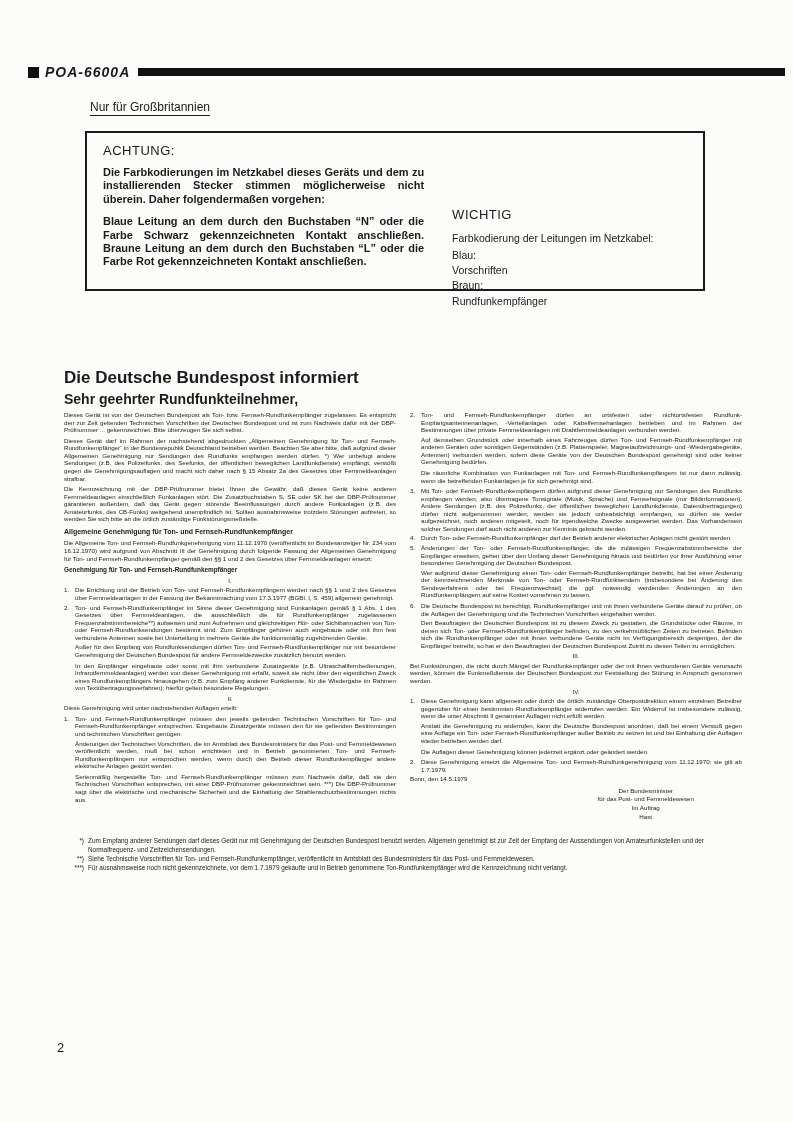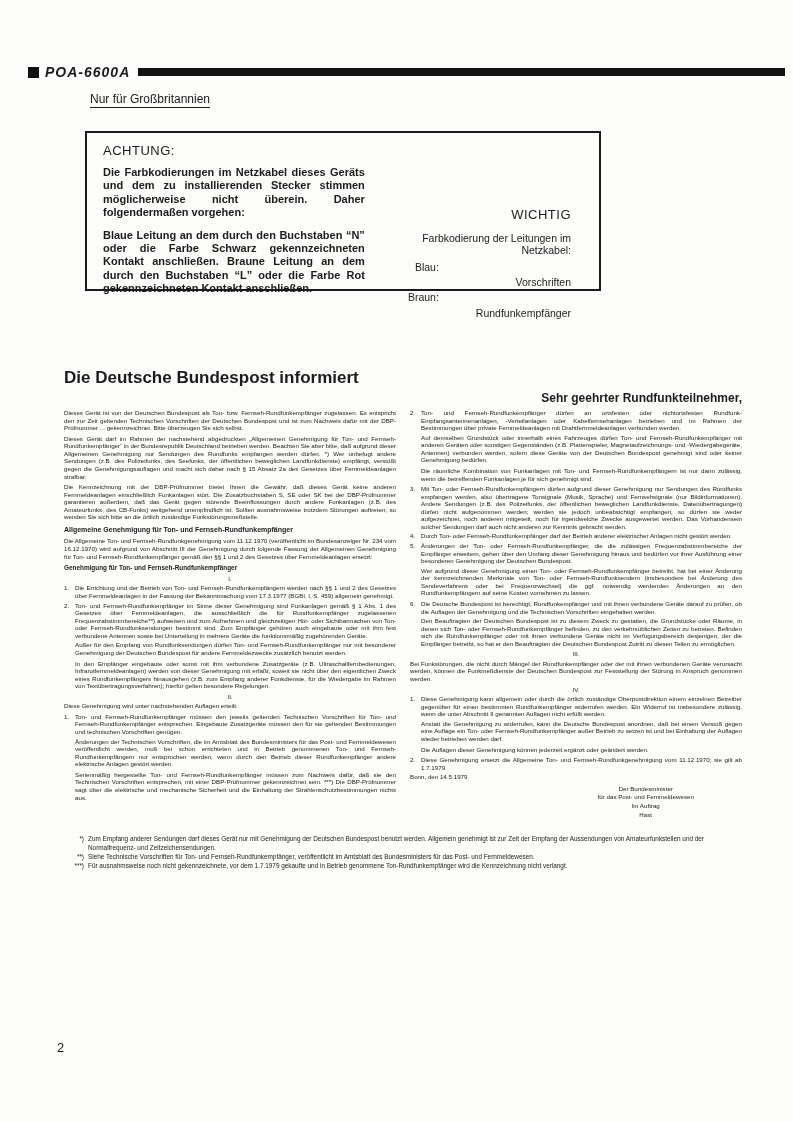--- a/index.html
+++ b/index.html
@@ -7,34 +7,34 @@
     position:relative;width:793px;height:1122px;margin:0 auto;
     background:#fcfcfa;color:#1b1b1b;overflow:hidden;
     font-family:"Liberation Sans","DejaVu Sans",sans-serif;
   }
   
   .modelbar{position:absolute;top:64px;left:28px;right:8px;display:flex;align-items:center;}
   .modelbar .sq{width:11px;height:11px;background:#111;flex:none;margin-right:6px;}
   .modelbar .model{font-size:14px;font-weight:bold;letter-spacing:1px;font-style:italic;white-space:nowrap;}
   .modelbar .bar{flex:1;height:8px;background:#111;margin-left:8px;}
   
-  .uk-label{position:absolute;left:90px;top:92px;font-size:12px;border-bottom:1px solid #1b1b1b;padding-bottom:1px;}
-  .notice-box{position:absolute;left:85px;top:131px;width:516px;height:160px;border:2px solid #1b1b1b;box-sizing:border-box;display:flex;}
+  .uk-label{position:absolute;left:90px;top:100px;font-size:12px;border-bottom:1px solid #1b1b1b;padding-bottom:1px;}
+  .notice-box{position:absolute;left:85px;top:131px;width:620px;height:160px;border:2px solid #1b1b1b;box-sizing:border-box;display:flex;}
   .nb-left{width:57%;padding:10px 14px 8px 16px;box-sizing:border-box;}
   .achtung-h{font-size:13px;letter-spacing:.5px;margin-bottom:8px;}
   .achtung-p{font-size:11px;font-weight:bold;line-height:1.22;text-align:justify;margin:0 0 9px 0;}
-  .nb-right{flex:1;padding:74px 28px 0 14px;box-sizing:border-box;text-align:right;}
+  .nb-right{flex:1;padding:74px 28px 0 14px;box-sizing:border-box;}
   .wichtig-h{font-size:13px;letter-spacing:.5px;margin-bottom:10px;}
   .wichtig-sub{font-size:10.5px;margin:0 0 4px 0;}
   .crow{font-size:10.5px;line-height:1.45;display:flex;flex-direction:column;}
   .clabel{width:46px;flex:none;}
   
   .bundespost{position:absolute;left:64px;top:368px;width:678px;}
   .bp-title{font-size:17px;font-weight:bold;margin:0 0 3px 0;}
-  .salutation{font-size:12px;font-weight:bold;margin:0 0 4px 0;text-align:right;}
+  .salutation{font-size:14px;font-weight:bold;margin:0 0 4px 0;}
   .cols{display:flex;gap:14px;}
   .col{flex:1;font-size:6.2px;line-height:1.22;}
   .bp{margin:0 0 3px 0;text-align:justify;}
   .bh{font-size:7px;font-weight:bold;margin:5px 0 3px 0;}
   .bh2{font-size:6.4px;font-weight:bold;margin:4px 0 2px 0;}
   .roman{text-align:center;margin:3px 0 2px 0;}
   .item{display:flex;margin:0 0 2px 0;}
   .inum{width:11px;flex:none;}
   .itext{flex:1;text-align:justify;}
   .cont{padding-left:11px;}

